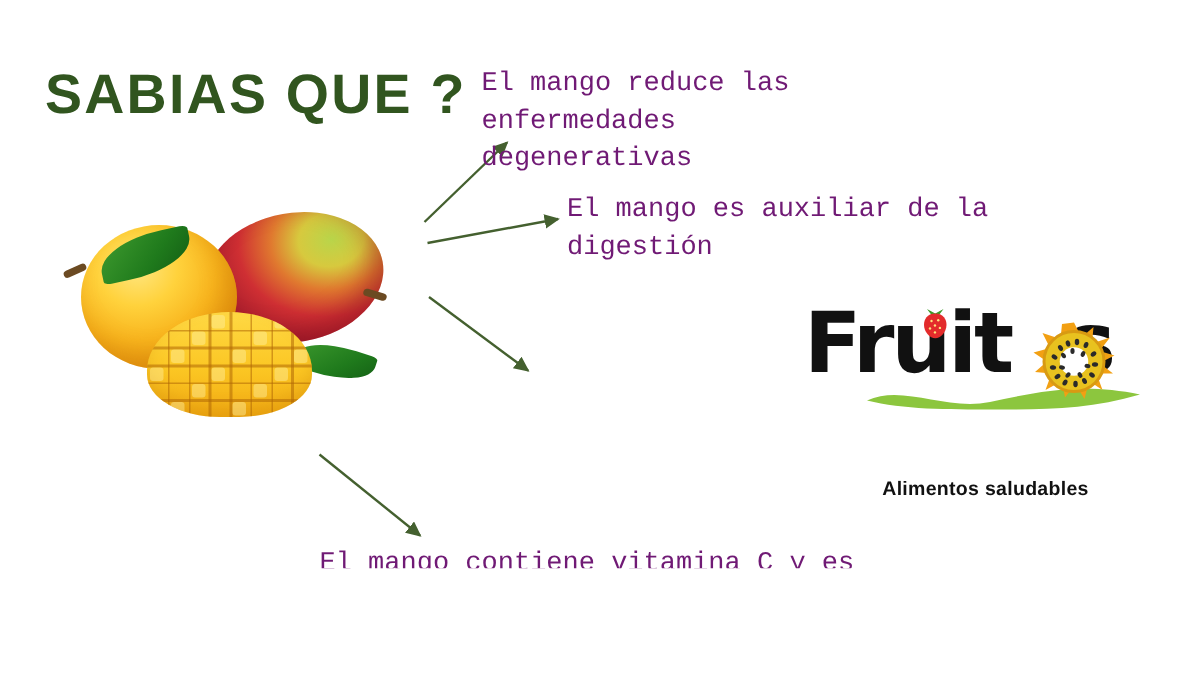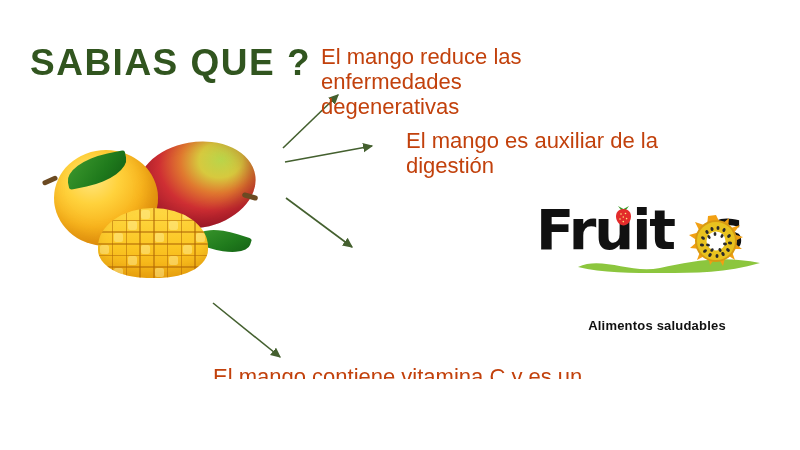--- a/index.html
+++ b/index.html
@@ -28,28 +28,28 @@
     font-size: 37px;
     font-weight: bold;
     letter-spacing: 1.5px;
     color: #31551f;
     white-space: nowrap;
   }
 
   
   .fact {
     position: absolute;
-    font-family: Liberation Sans, sans-serif;
-    font-size: 22px;
+    font-family: Liberation Mono, monospace;
+    font-size: 18px;
     line-height: 25px;
-    color: #c2410c;
+    color: #701a75;
     white-space: pre-line;
   }
   #fact-1 { left: 321px; top: 44px;  width: 330px; }
-  #fact-2 { left: 378px; top: 128px; width: 300px; margin-left: 28px; }
+  #fact-2 { left: 378px; top: 128px; width: 300px; }
   #fact-3 { left: 261px; top: 259px; width: 280px; }
   #fact-4 { left: 193px; top: 364px; width: 380px; margin-left: 20px; }
 
   
   #arrows {
     position: absolute;
     left: 0; top: 0;
     width: 800px;
     height: 450px;
     pointer-events: none;

